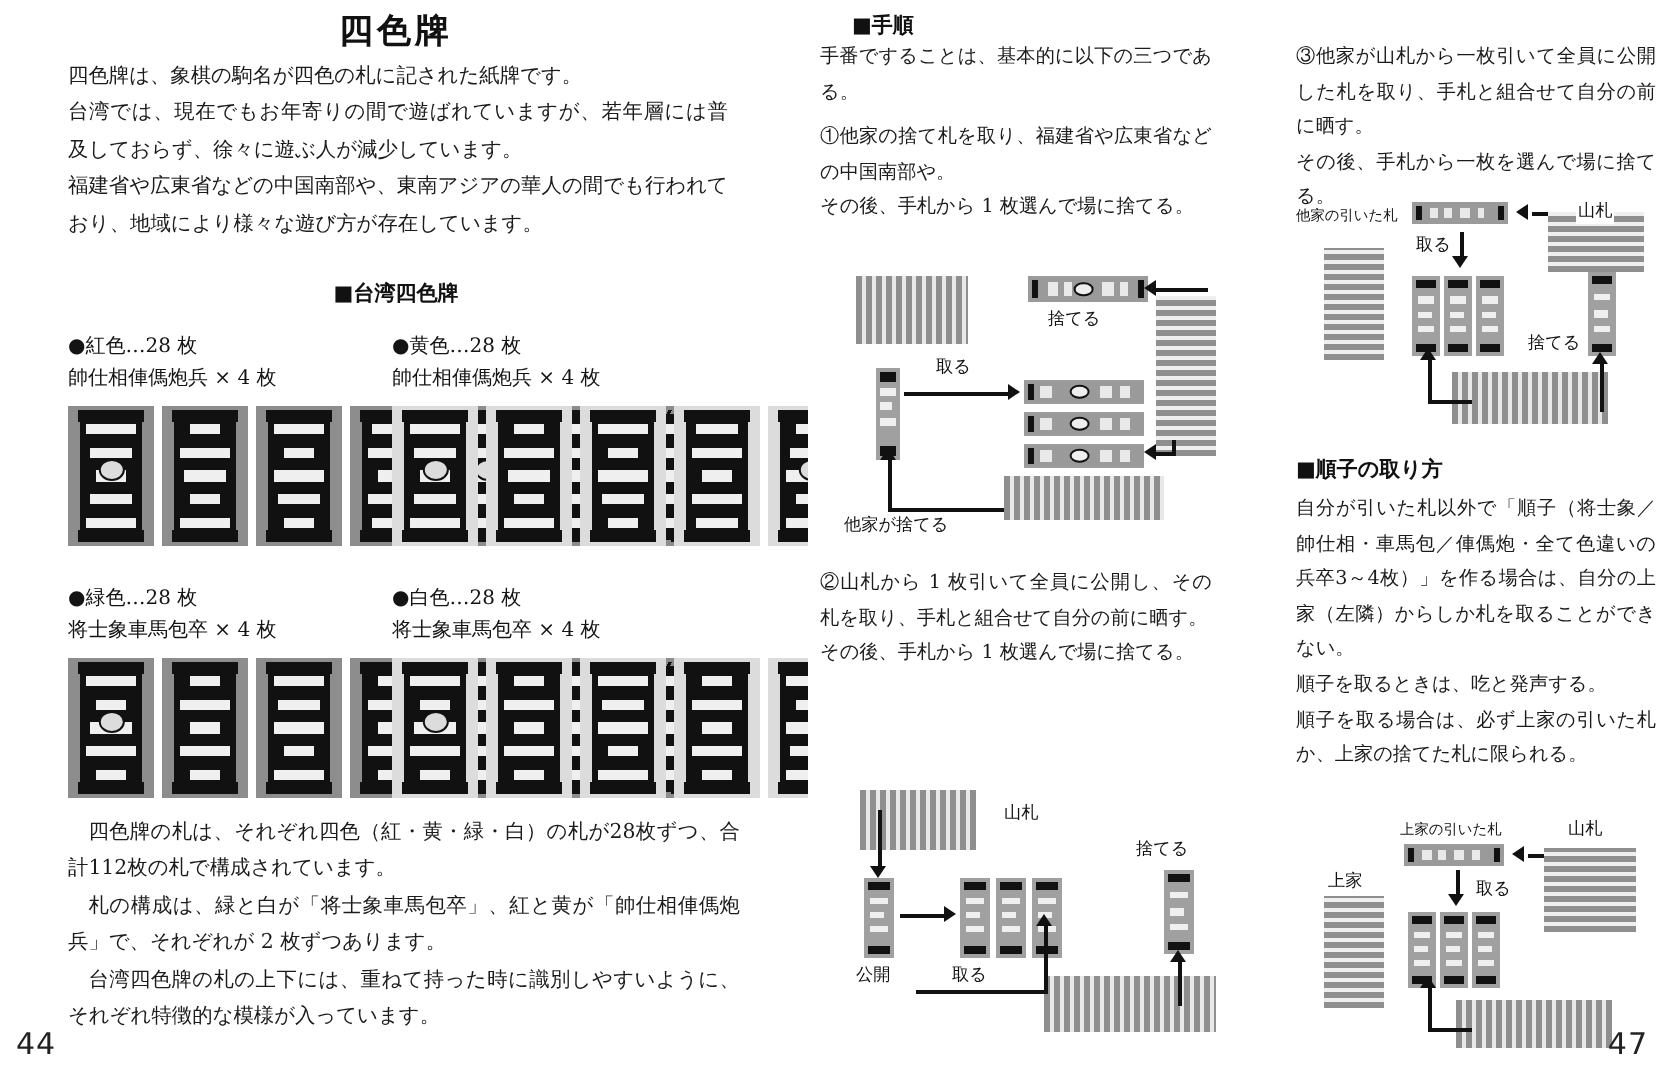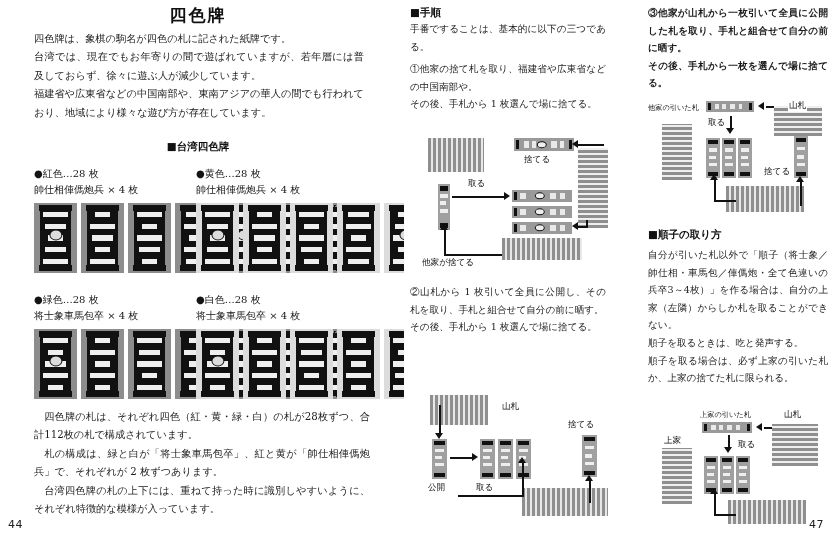--- a/index.html
+++ b/index.html
@@ -6,21 +6,21 @@
   body{width:834px;height:537px;overflow:hidden;
        font-family:"DejaVu Sans","Liberation Sans",sans-serif;
        color:#1a1a1a;-webkit-font-smoothing:none;}
   .spread{position:relative;width:834px;height:537px;background:#ffffff;}
 
   
   .page{position:absolute;top:0;height:537px;background:#fff;}
   .page-left{left:0;width:396px;}
   .page-right{left:404px;width:430px;}
 
-  .folio{position:absolute;bottom:6px;font-size:11px;color:#222;letter-spacing:.5px;}
+  .folio{position:absolute;bottom:6px;font-size:15px;color:#222;letter-spacing:.5px;}
   .folio-left{left:8px;}
   .folio-right{right:10px;margin-top:20px;}
 
   
   .doc-title{position:absolute;top:4px;left:0;width:396px;text-align:center;
              font-family:"DejaVu Serif","Liberation Serif",serif;
              font-weight:bold;font-size:17px;letter-spacing:2px;color:#111;}
 
   .body-text{font-family:"DejaVu Serif","Liberation Serif",serif;
              font-size:10.2px;line-height:18.4px;color:#1b1b1b;text-align:justify;}
@@ -529,21 +529,21 @@
       <p class="indent">台湾四色牌の札の上下には、重ねて持った時に識別しやすいように、それぞれ特徴的な模様が入っています。</p>
     </div>
 
     <div class="folio folio-left">44</div>
   </div>
 
   <div class="page page-right">
 
     <div class="col col-mid">
 
-      <div class="sec-head" style="position:absolute;top:6px;left:0;">■手順</div>
+      <div class="sec-head" style="position:absolute;top:6px;left:16px;">■手順</div>
 
       <div class="body-text" style="position:absolute;top:20px;left:0;width:196px;">
         <p>手番ですることは、基本的に以下の三つである。</p>
       </div>
 
       <div class="body-text" style="position:absolute;top:60px;left:0;width:196px;">
         <p>①他家の捨て札を取り、福建省や広東省などの中国南部や。</p>
         <p>その後、手札から 1 枚選んで場に捨てる。</p>
       </div>
 
@@ -679,21 +679,21 @@
           <div class="ebar b"></div>
         </div>
         <div class="dlabel" style="left:158px;top:26px;">捨てる</div>
         <div class="ar ar-v" style="left:179px;top:88px;height:22px;"></div>
         <div class="head u" style="left:175px;top:82px;"></div>
       </div>
     </div>
 
     <div class="col col-rgt">
 
-      <div class="body-text" style="position:absolute;top:4px;left:0;width:180px;font-weight:bold;">
+      <div class="body-text" style="position:absolute;top:20px;left:0;width:180px;">
         <p>③他家が山札から一枚引いて全員に公開した札を取り、手札と組合せて自分の前に晒す。</p>
         <p>その後、手札から一枚を選んで場に捨てる。</p>
       </div>
 
       <div class="dia" style="position:absolute;top:100px;left:0;width:182px;height:120px;">
 
         <div class="dlabel sm" style="left:0px;top:3px;">他家の引いた札</div>
 
         <div class="card-h" style="left:58px;top:1px;width:48px;height:11px;">
           <div class="bar" style="left:4%;width:6%;"></div>

